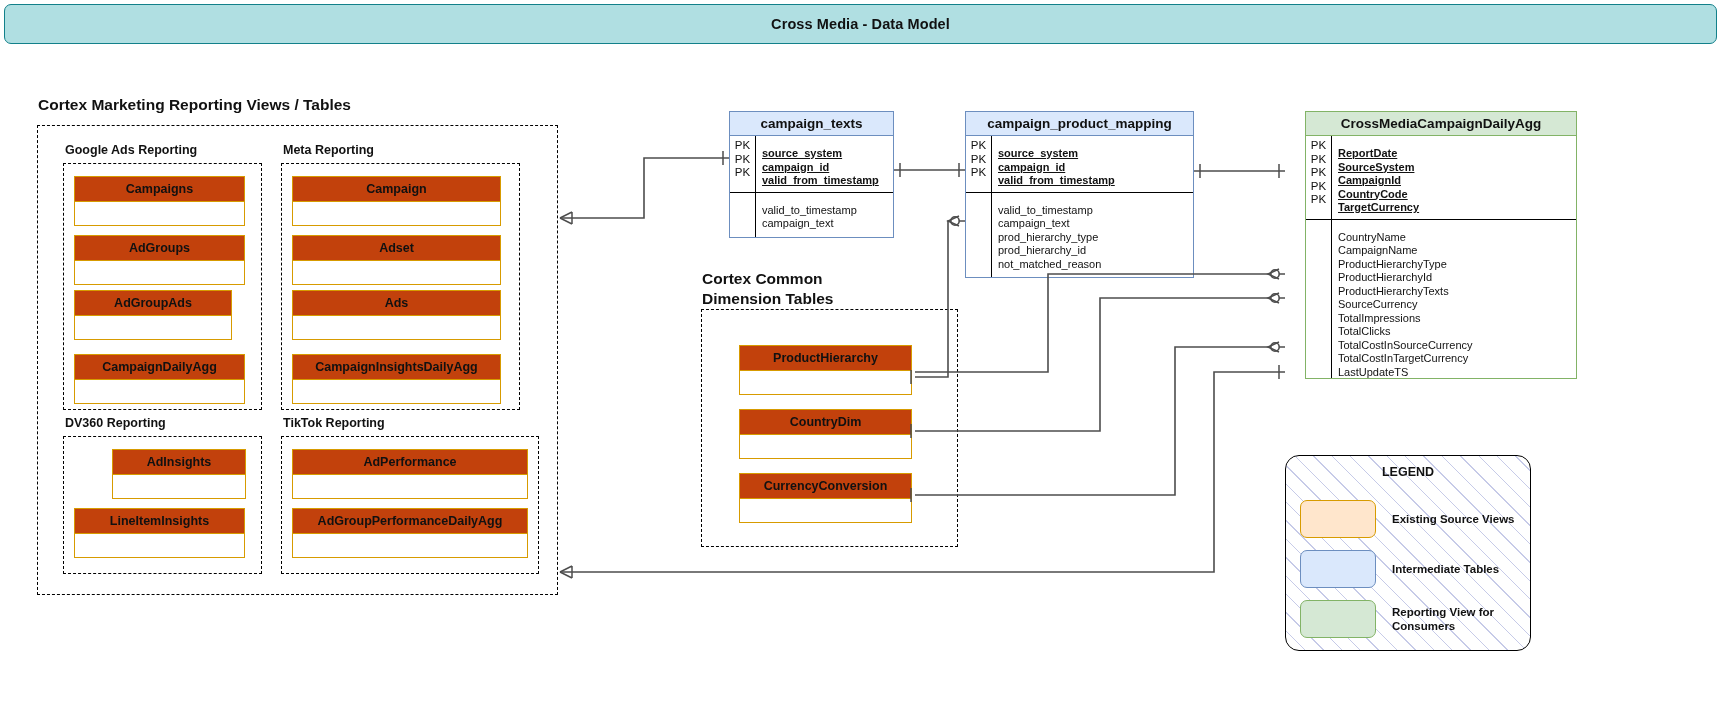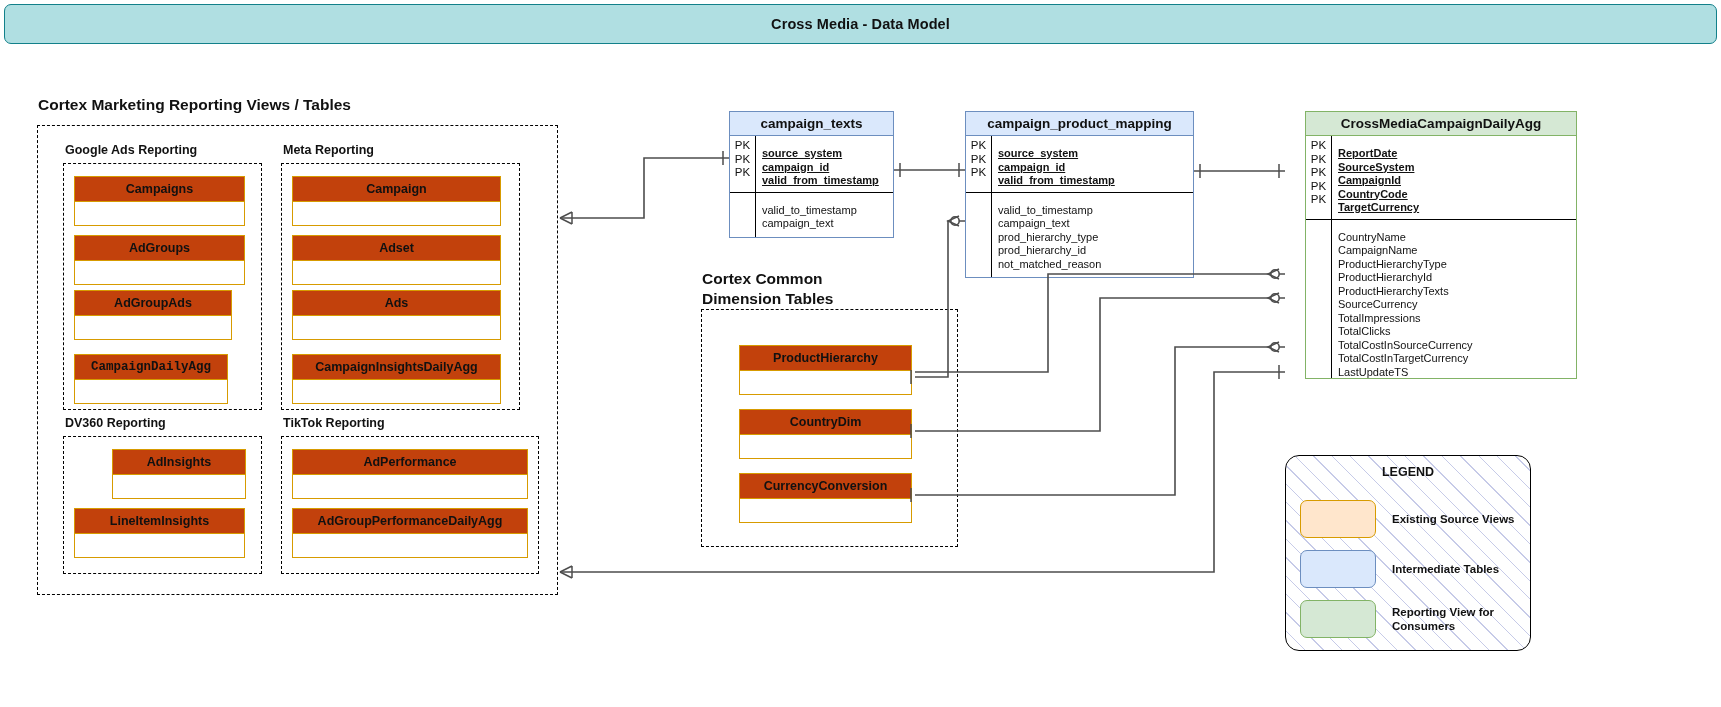--- a/index.html
+++ b/index.html
@@ -125,21 +125,21 @@
     <div class="bdy"></div>
   </div>
   <div class="ent" style="left:74px;top:235px;width:171px;">
     <div class="hdr">AdGroups</div>
     <div class="bdy"></div>
   </div>
   <div class="ent" style="left:74px;top:290px;width:158px;border-radius:13px;">
     <div class="hdr">AdGroupAds</div>
     <div class="bdy"></div>
   </div>
-  <div class="ent" style="left:74px;top:354px;width:154px;font-family:Liberation Mono, monospace;">
+  <div class="ent" style="left:74px;top:354px;width:171px;">
     <div class="hdr">CampaignDailyAgg</div>
     <div class="bdy"></div>
   </div>
 
   <div class="grp-title" style="left:283px;top:143px;">Meta Reporting</div>
   <div class="dashed" style="left:281px;top:163px;width:239px;height:247px;"></div>
 
   <div class="ent" style="left:292px;top:176px;width:209px;">
     <div class="hdr">Campaign</div>
     <div class="bdy"></div>

